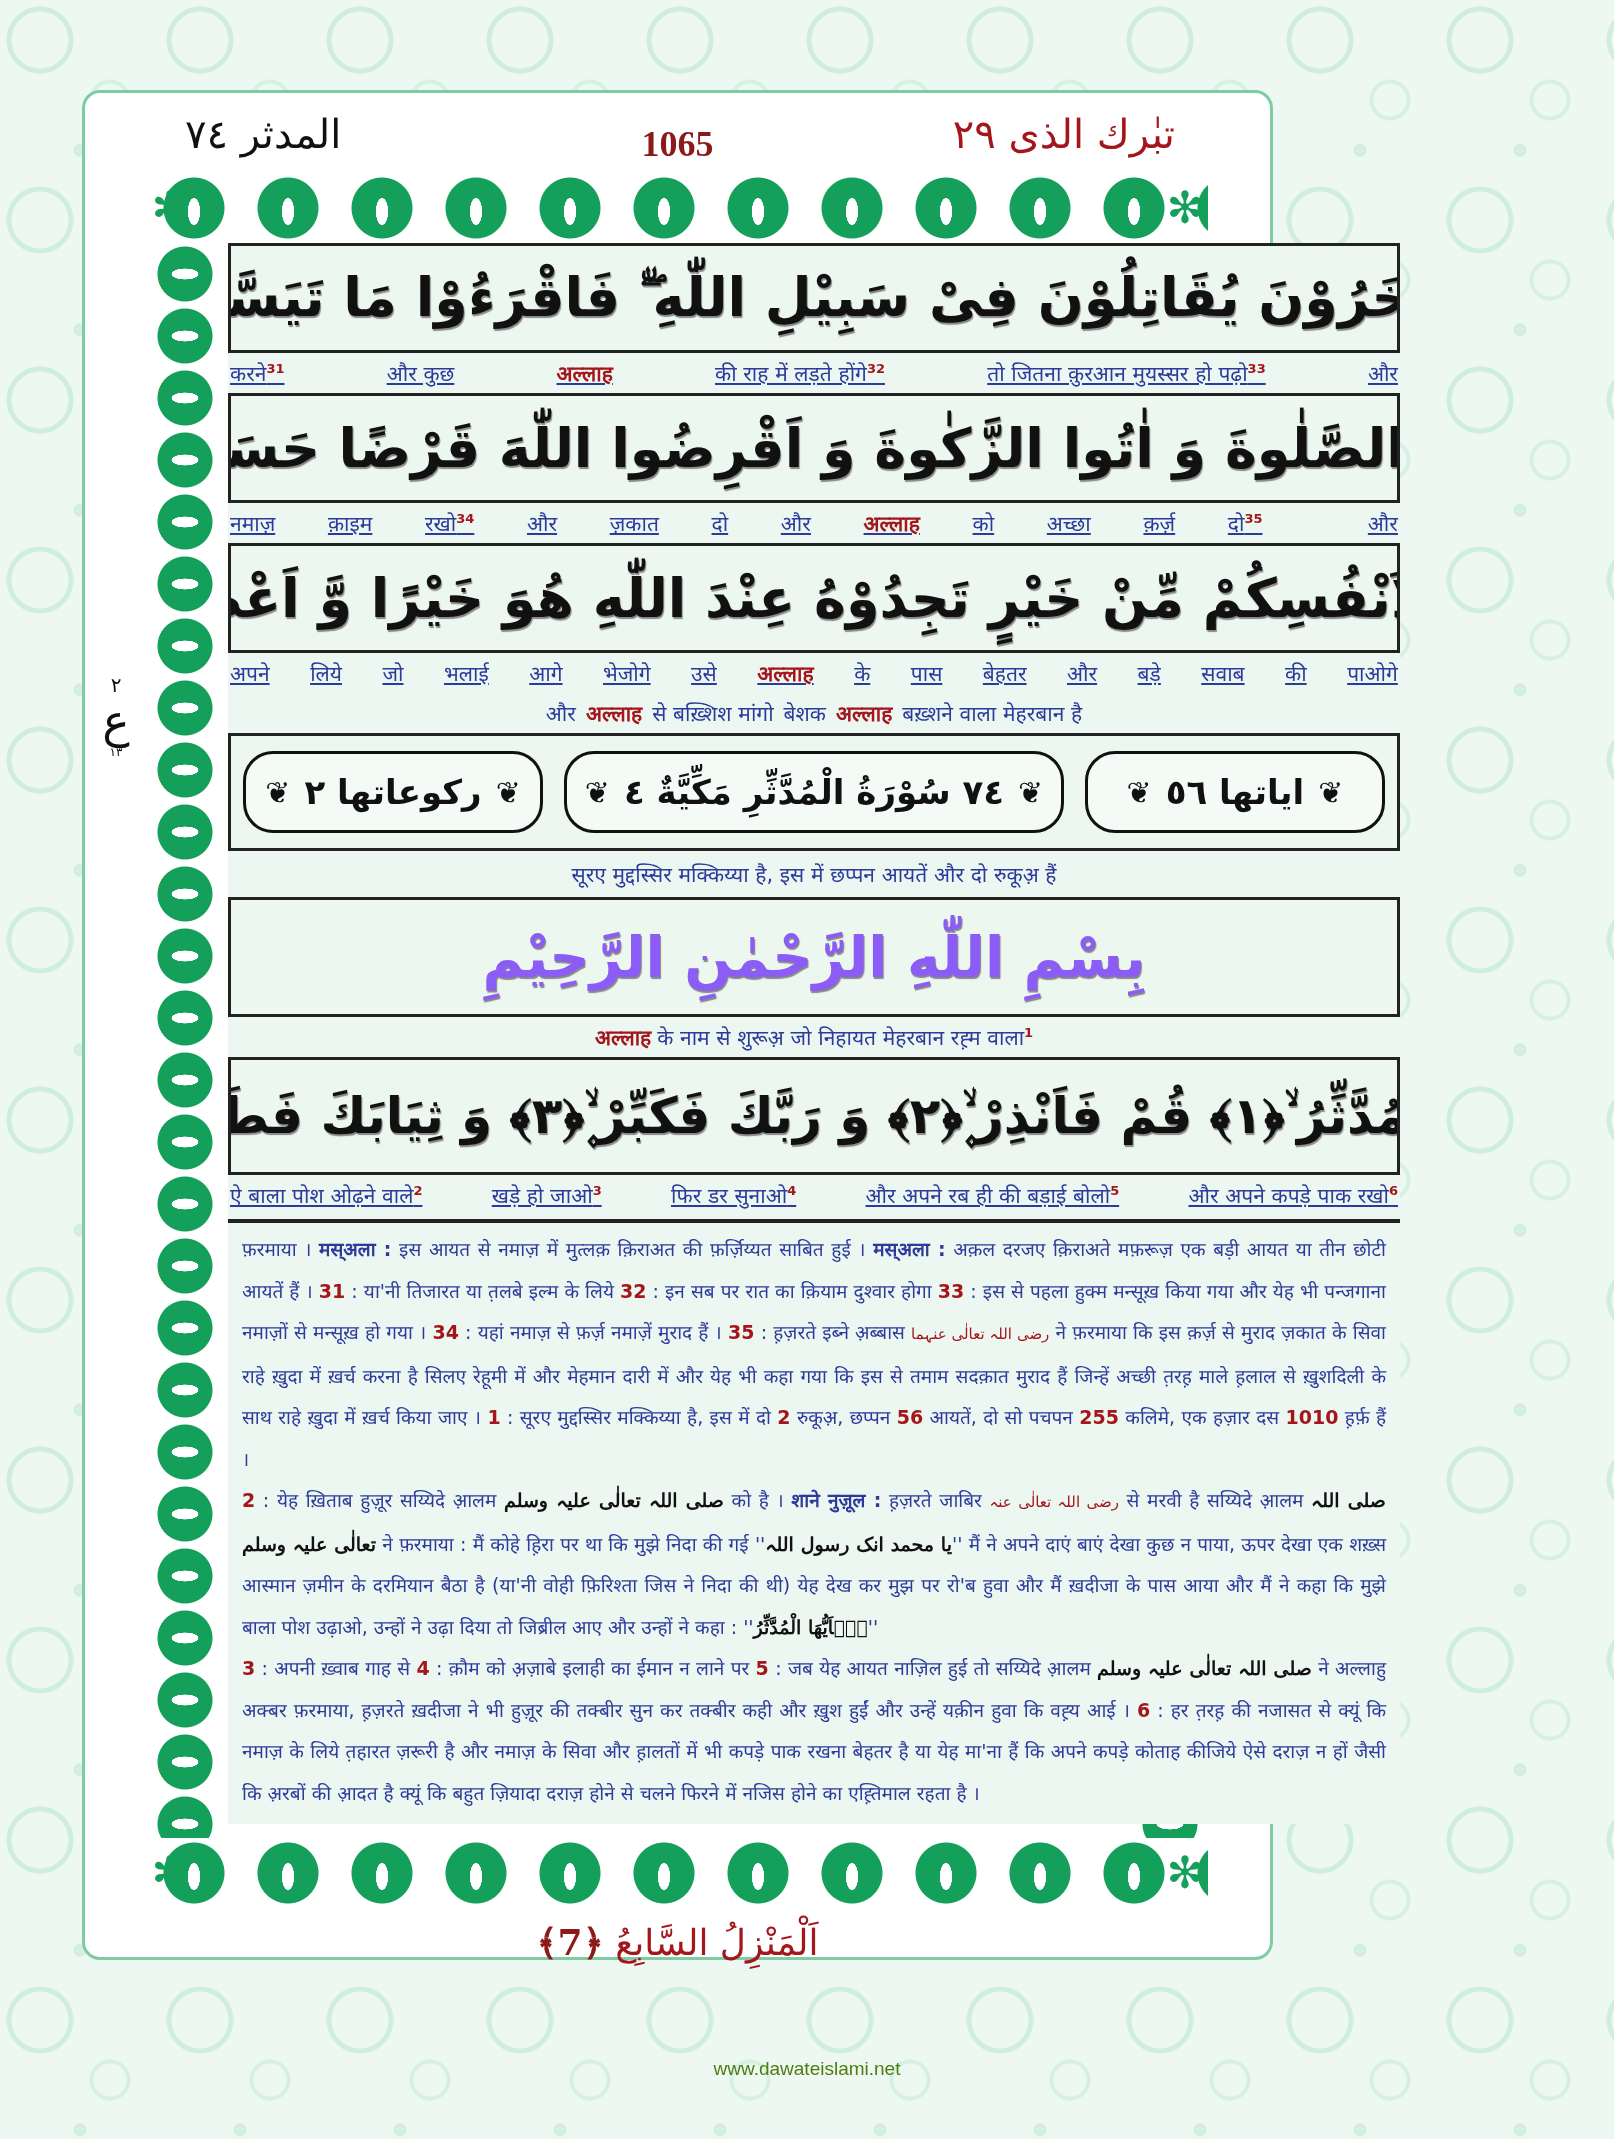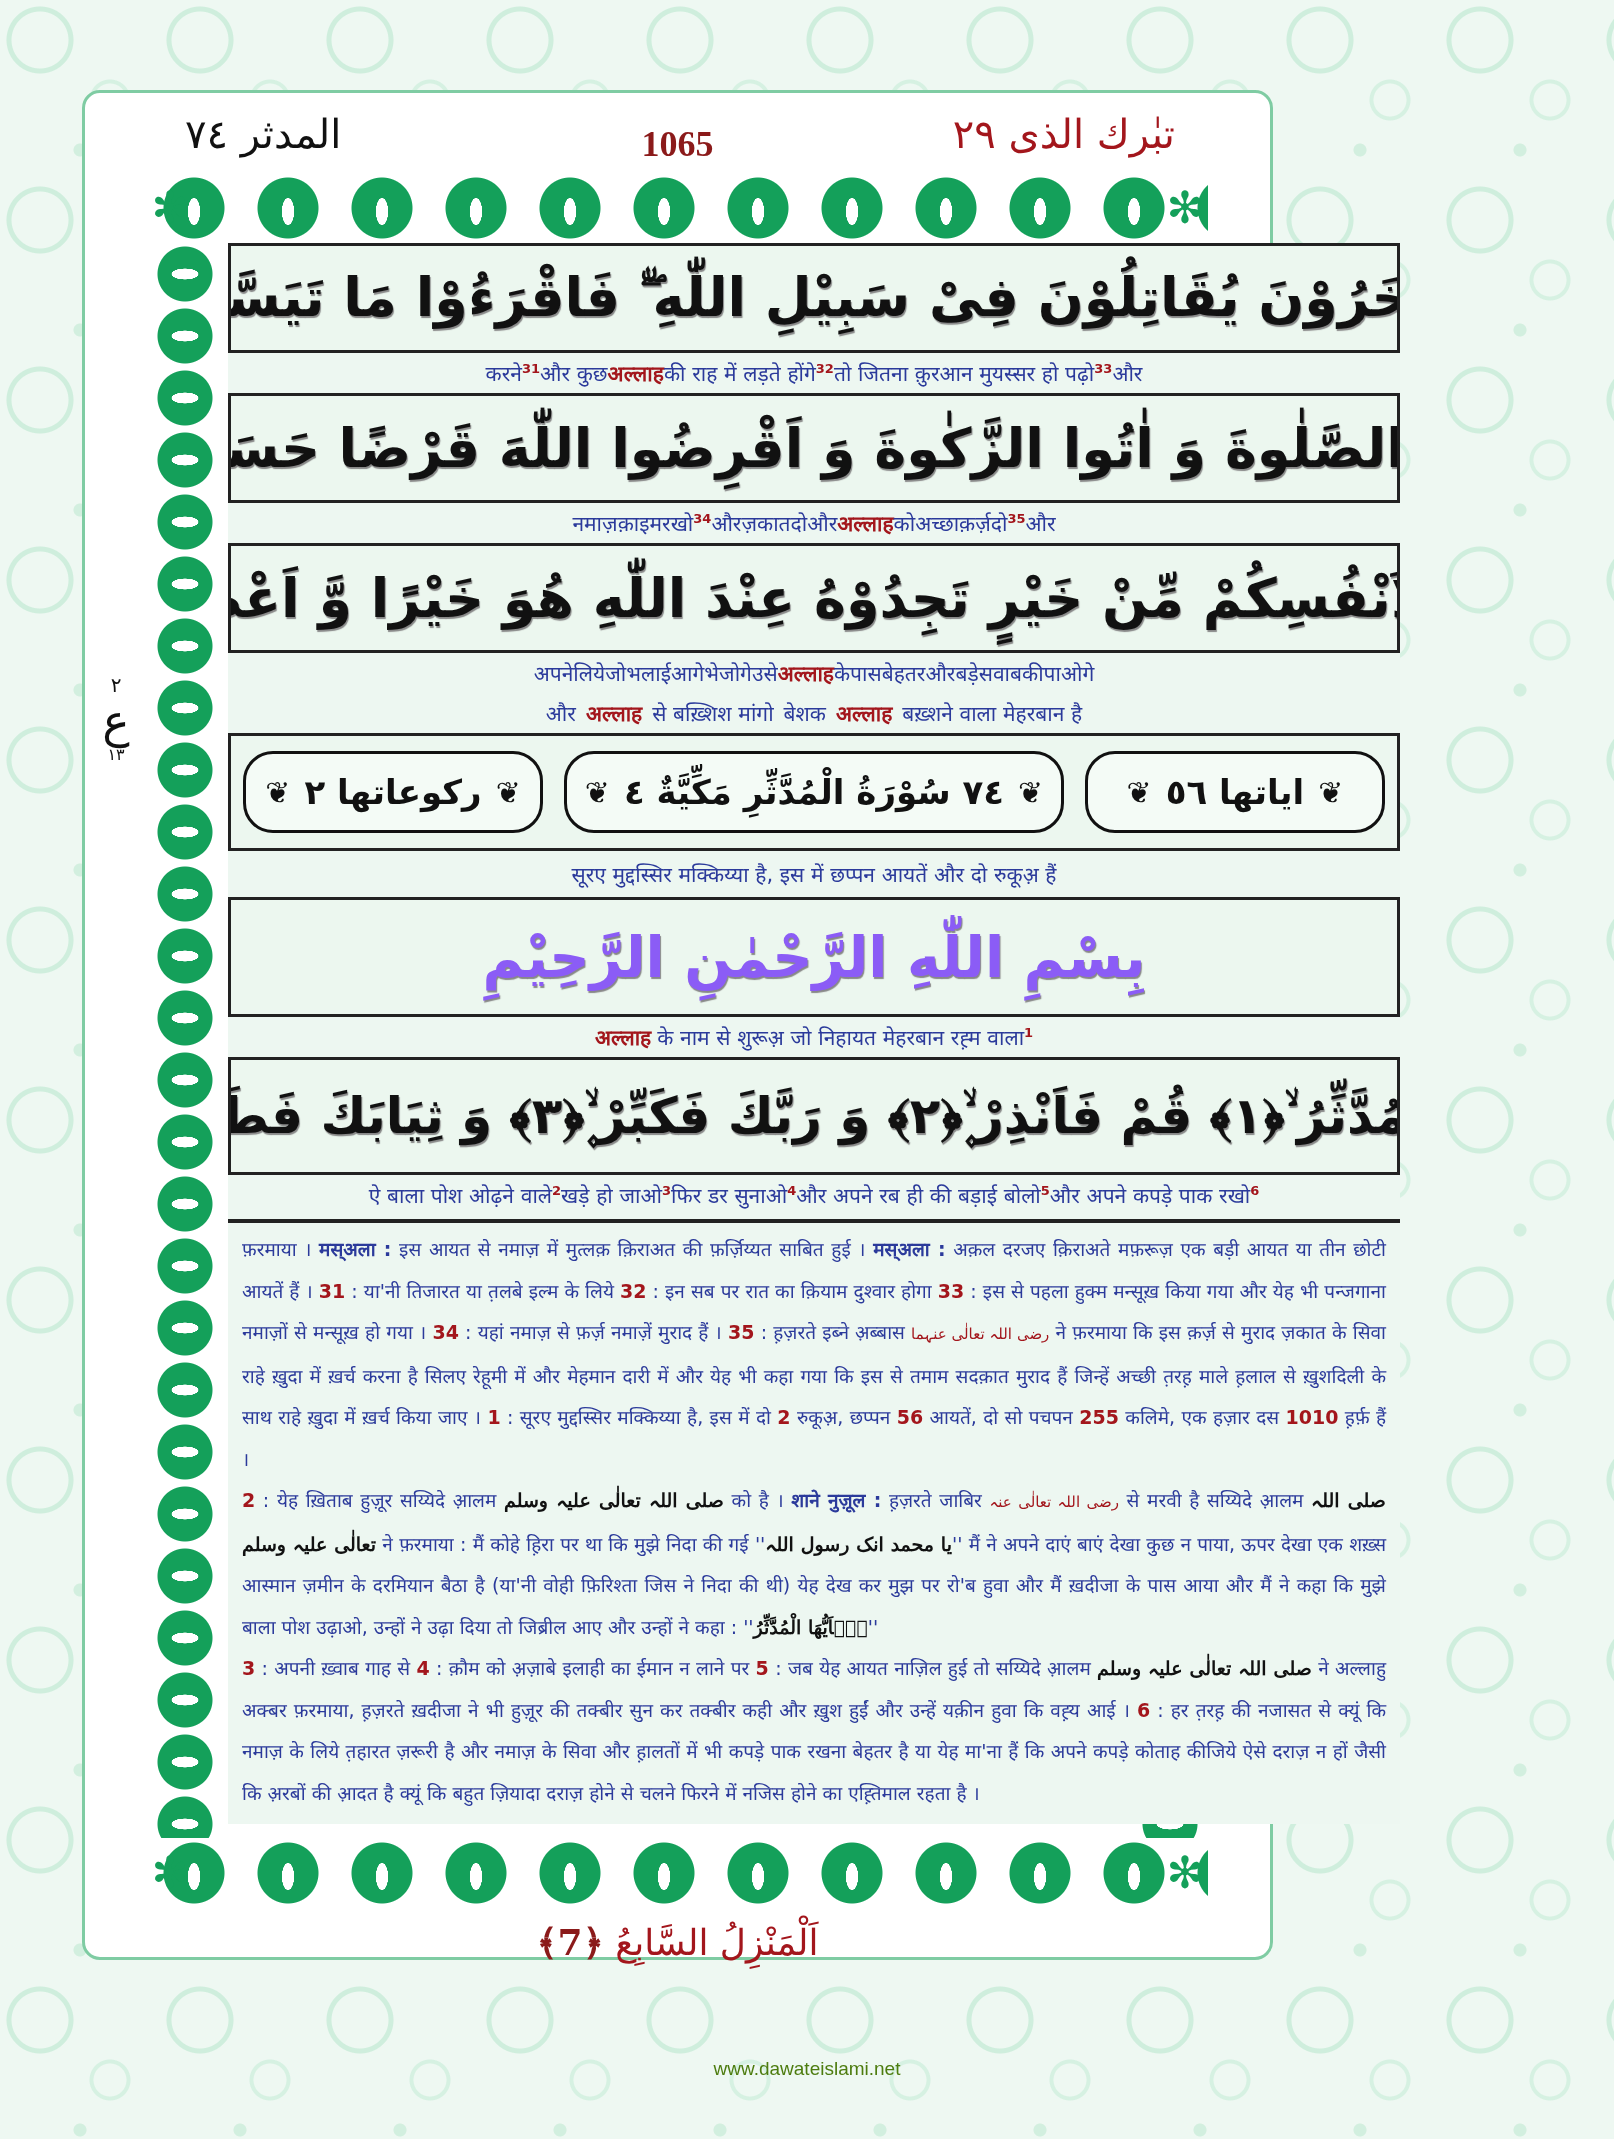--- a/index.html
+++ b/index.html
@@ -35,36 +35,36 @@
       radial-gradient(ellipse 22px 9px at 50% 50%, #ffffff 60%, transparent 62%),
       radial-gradient(circle at 50% 50%, #14a05a 27px, transparent 28px);
     background-size: 60px 62px; }
   .orn-left { left: 70px; }
   .orn-right { right: 70px; }
   .corner { position: absolute; width: 46px; height: 70px; color: #14a05a; font-size: 44px; line-height: 70px; text-align: center; }
 
   .ruku-mark { position: absolute; left: 6px; top: 580px; width: 50px; text-align: center; font-family: "DejaVu Serif", serif; color: #111; }
   .ruku-mark .top { font-size: 20px; }
   .ruku-mark .mid { font-size: 46px; line-height: 48px; }
-  .ruku-mark .bot { font-size: 16px; }
+  .ruku-mark .bot { font-size: 12px; }
 
   .content { position: absolute; left: 143px; top: 150px; width: 1172px; background: #edf7f1; }
 
   .ayah-box {
     border: 3px solid #222; background: #ecf7ef; height: 110px;
     display: flex; align-items: center; justify-content: center;
     font-family: "DejaVu Sans", sans-serif; font-size: 54px; font-weight: bold; color: #111;
     direction: rtl; white-space: nowrap; overflow: hidden; padding: 0 12px;
     text-shadow: 1px 2px 1px #888;
   }
   .trans {
     height: 40px; display: flex; align-items: center; padding: 0 2px;
     font-family: "DejaVu Sans", sans-serif; font-size: 21px; color: #2b3a9b; white-space: nowrap;
   }
-  .trans.spread { justify-content: center; }
+  .trans.spread { justify-content: space-between; text-decoration: underline; }
   .trans.center { justify-content: center; gap: 10px; }
   .trans span sup { color: #a3161c; font-size: 13px; font-weight: bold; }
   .allah { color: #a3161c; font-weight: bold; font-family: "DejaVu Serif", serif; }
 
   .surah-box { border: 3px solid #222; background: #ecf7ef; height: 118px; display: flex; align-items: center; justify-content: space-between; padding: 0 12px; direction: rtl; }
   .cartouche { height: 82px; border: 3px solid #111; border-radius: 30px; display: flex; align-items: center; justify-content: center; font-family: "DejaVu Sans", sans-serif; font-size: 34px; font-weight: bold; color: #111; direction: rtl; gap: 14px; position: relative; background: #f4fbf6; }
   .cartouche .cap { font-size: 30px; color: #111; }
   .c-small { width: 300px; }
   .c-large { width: 500px; }
 

